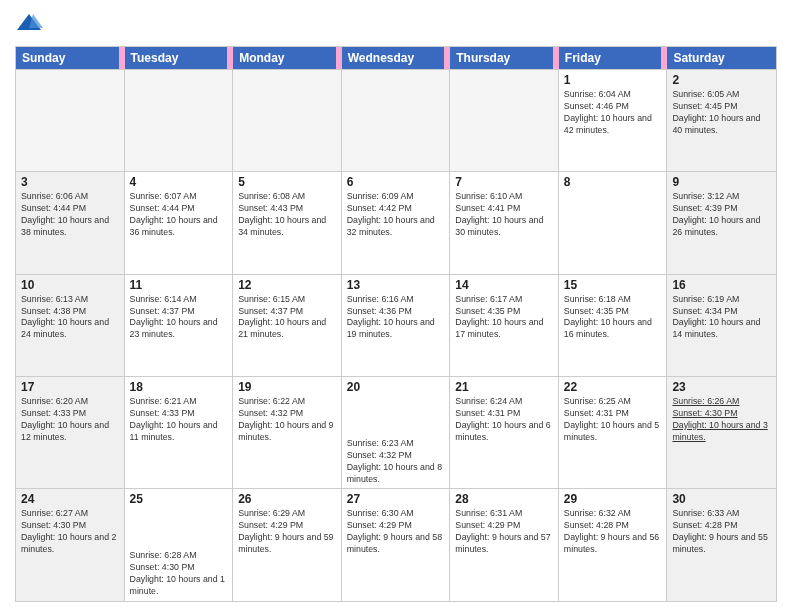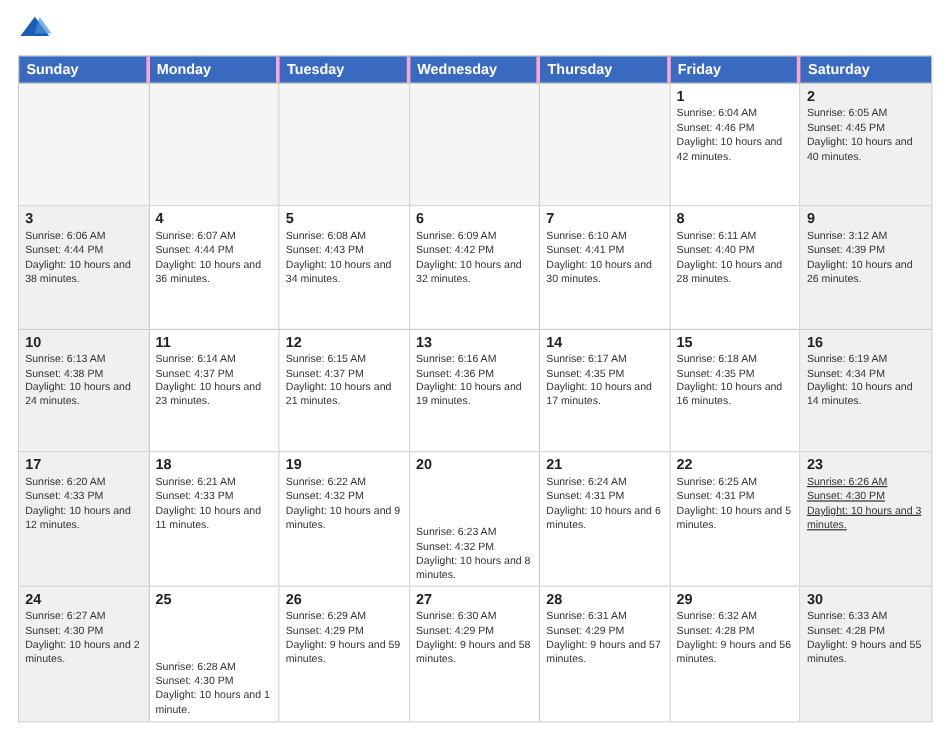--- a/index.html
+++ b/index.html
@@ -61,21 +61,21 @@
       display: grid;
       grid-template-columns: repeat(7, 1fr);
       background: #3a6abf;
     }
     .cal-header-cell {
       color: #fff;
       font-size: 12px;
       font-weight: bold;
       padding: 4px 6px;
       text-align: left;
-      border-right: 3px solid #f9a8d4;
+      border-right: 6px solid #f9a8d4;
     }
     .cal-header-cell:last-child { border-right: none; }
     .cal-body {
       flex: 1;
       display: flex;
       flex-direction: column;
     }
     .cal-row {
       display: grid;
       grid-template-columns: repeat(7, 1fr);
@@ -122,22 +122,22 @@
     </div>
     <div class="title-block">
       <div class="month-title"></div>
       <div class="subtitle"></div>
     </div>
   </div>
 
   <div class="calendar">
     <div class="cal-header-row">
     <div class="cal-header-cell">Sunday</div>
+        <div class="cal-header-cell">Tuesday</div>
         <div class="cal-header-cell">Monday</div>
-        <div class="cal-header-cell">Tuesday</div>
         <div class="cal-header-cell">Wednesday</div>
         <div class="cal-header-cell">Thursday</div>
         <div class="cal-header-cell">Friday</div>
         <div class="cal-header-cell">Saturday</div>
       </div>
     <div class="cal-body">
     <div class="cal-row">
           <div class="cal-cell empty"></div>
           <div class="cal-cell empty"></div>
           <div class="cal-cell empty"></div>
@@ -182,23 +182,20 @@
 Daylight: 10 hours and 32 minutes.</div>
           </div>
           <div class="cal-cell">
             <div class="day-num">7</div>
             <div class="day-info" style="white-space: pre-line;">Sunrise: 6:10 AM
 Sunset: 4:41 PM
 Daylight: 10 hours and 30 minutes.</div>
           </div>
           <div class="cal-cell">
             <div class="day-num">8</div>
-            <div class="day-info" style="white-space: pre-line;">Sunrise: 6:11 AM
-Sunset: 4:40 PM
-Daylight: 10 hours and 28 minutes.</div>
           </div>
           <div class="cal-cell shaded">
             <div class="day-num">9</div>
             <div class="day-info" style="white-space: pre-line;">Sunrise: 3:12 AM
 Sunset: 4:39 PM
 Daylight: 10 hours and 26 minutes.</div>
           </div>
         </div>
         <div class="cal-row">
           <div class="cal-cell shaded">

